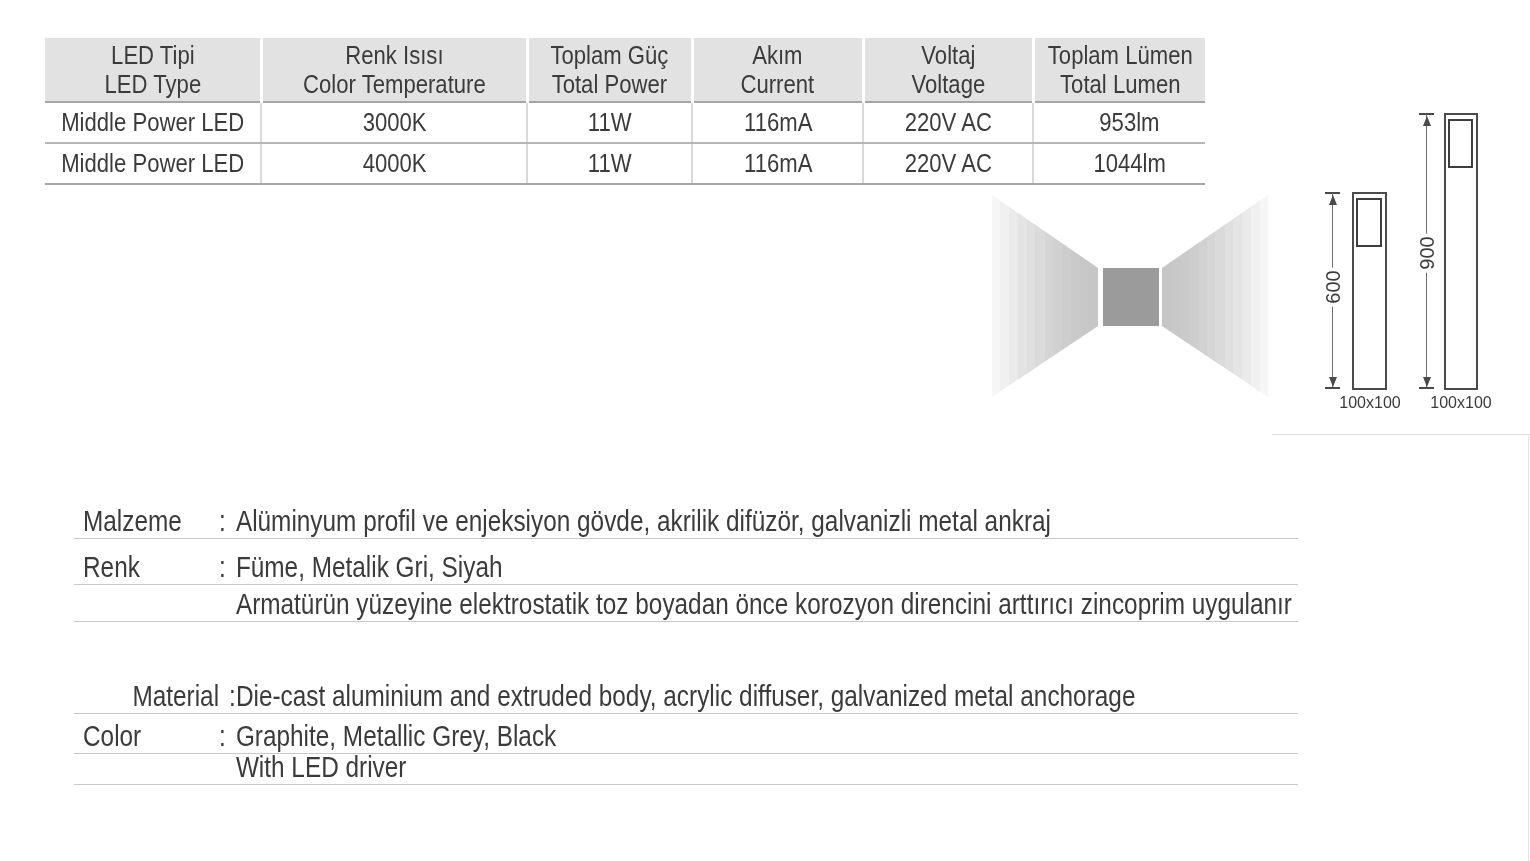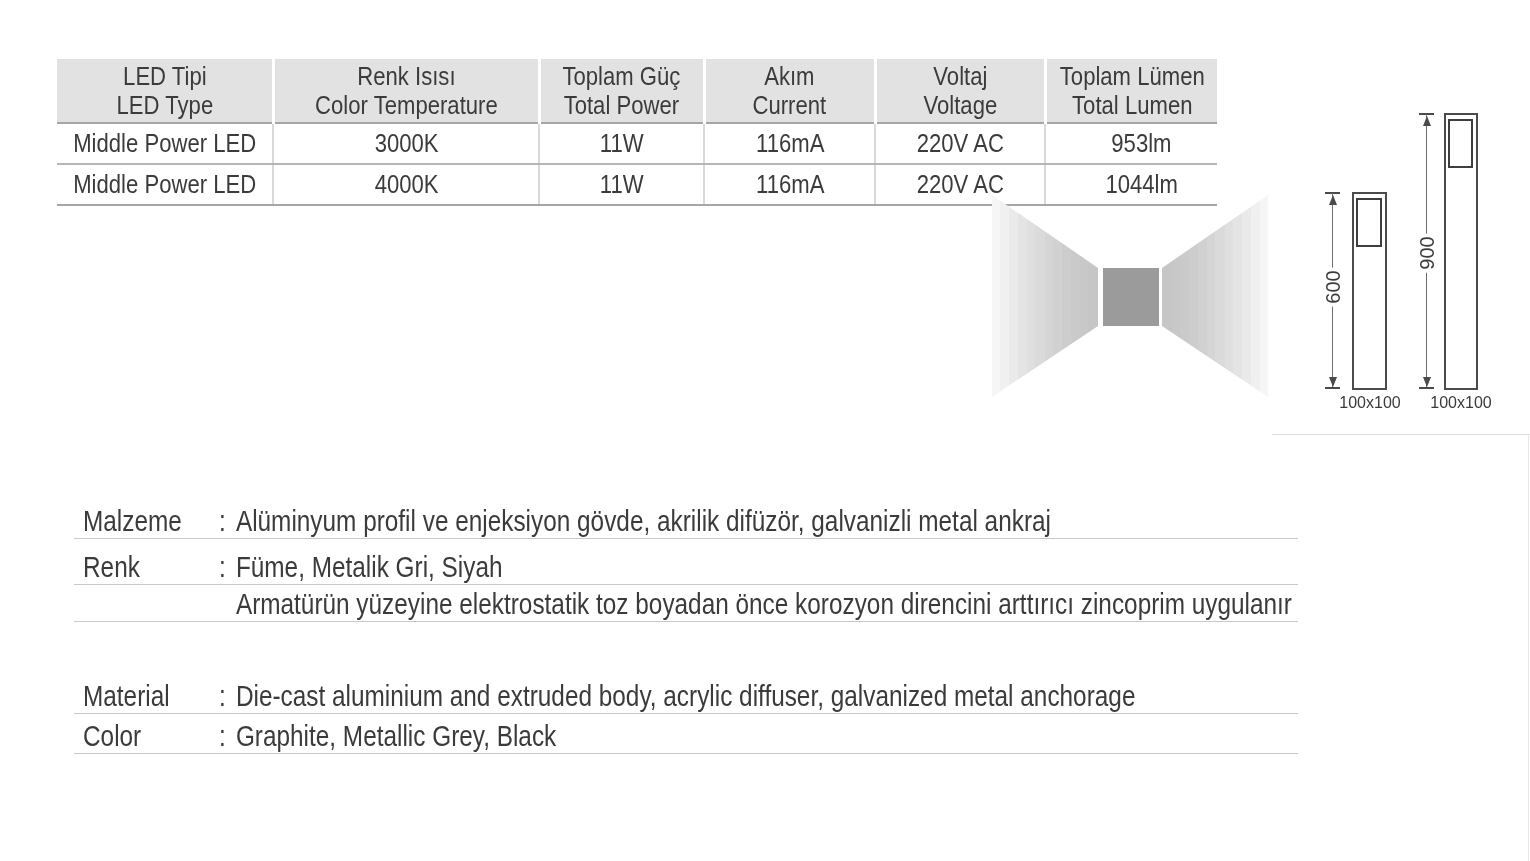--- a/index.html
+++ b/index.html
@@ -2,21 +2,21 @@
 <html><head>
 <meta charset="utf-8">
 <style>
   html,body{margin:0;padding:0;}
   body{
     width:1530px;height:861px;position:relative;background:#ffffff;overflow:hidden;
     font-family:"Liberation Sans", sans-serif;color:#3b3b3b;
   }
 
   
-  .spec-table{position:absolute;left:57px;top:38px;border-collapse:collapse;table-layout:fixed;margin-top:21px;}
+  .spec-table{position:absolute;left:45px;top:38px;border-collapse:collapse;table-layout:fixed;}
   .spec-table th{
     background:#e2e2e2;height:63px;font-weight:normal;vertical-align:middle;text-align:center;
     border-right:3px solid #ffffff;border-bottom:2px solid #a6a6a6;padding:0;
   }
   .spec-table th:last-child{border-right:none;}
   .spec-table td{
     height:39px;text-align:center;vertical-align:middle;background:#ffffff;padding:0;
     border-right:2px solid #d9d9d9;
   }
   .spec-table td:last-child{border-right:none;padding-left:20px;}
@@ -187,27 +187,34 @@
   <div class="spec-row" style="height:37px;">
     <span class="row-inner">
       <span class="lbl"></span>
       <span class="sep"></span>
       <span class="val">Armatürün yüzeyine elektrostatik toz boyadan önce korozyon direncini arttırıcı zincoprim uygulanır</span>
     </span>
   </div>
 </div>
 
 <div class="specs specs-en">
-  <div class="spec-row" style="height:41px;">
+  <div class="spec-row" style="height:41px;text-align:right;">
     <span class="row-inner">
       <span class="lbl">Material</span>
       <span class="sep">:</span>
       <span class="val">Die-cast aluminium and extruded body, acrylic diffuser, galvanized metal anchorage</span>
     </span>
   </div>
   <div class="spec-row" style="height:40px;align-items:flex-end;">
     <span class="row-inner">
       <span class="lbl">Color</span>
       <span class="sep">:</span>
       <span class="val">Graphite, Metallic Grey, Black</span>
     </span>
   </div>
+  <div class="spec-row" style="height:31px;">
+    <span class="row-inner">
+      <span class="lbl"></span>
+      <span class="sep"></span>
+      <span class="val">With LED driver</span>
+    </span>
+  </div>
 </div>
 
 </body></html>

